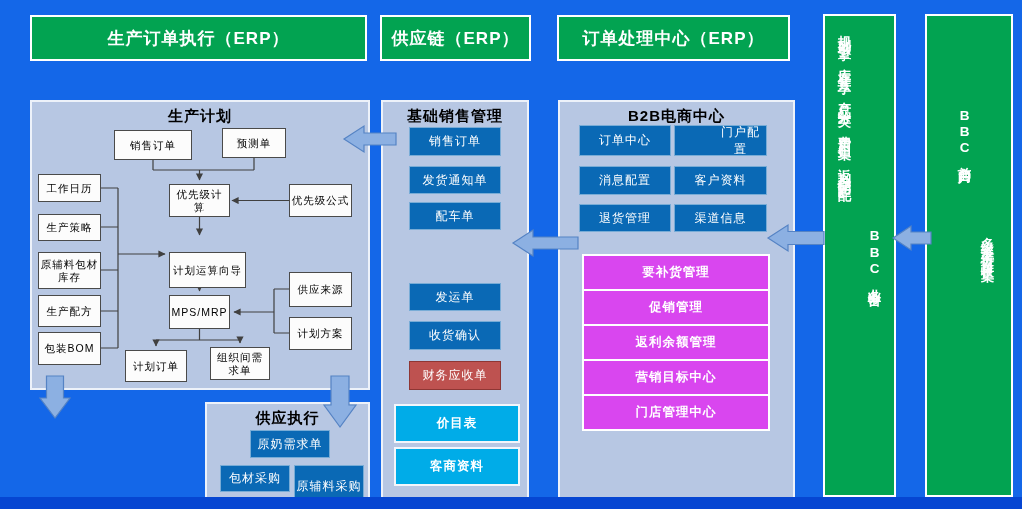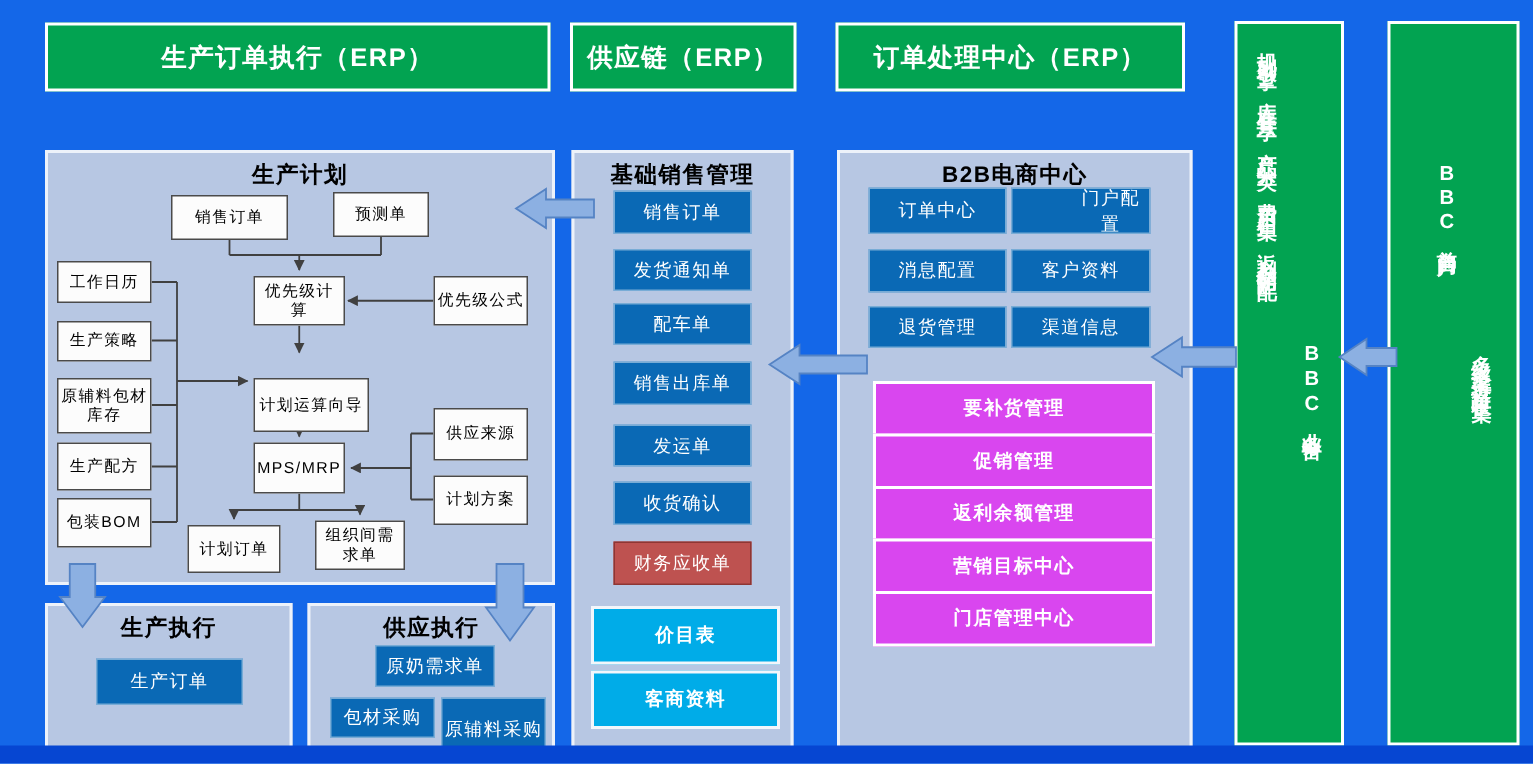--- a/index.html
+++ b/index.html
@@ -85,38 +85,33 @@
     <div class="fc-node" style="left:6px;top:193px;width:63px;height:32px;">生产配方</div>
     <div class="fc-node" style="left:6px;top:230px;width:63px;height:33px;">包装BOM</div>
     <div class="fc-node" style="left:137px;top:150px;width:77px;height:36px;">计划运算向导</div>
     <div class="fc-node" style="left:137px;top:193px;width:61px;height:34px;">MPS/MRP</div>
     <div class="fc-node" style="left:257px;top:170px;width:63px;height:35px;">供应来源</div>
     <div class="fc-node" style="left:257px;top:215px;width:63px;height:33px;">计划方案</div>
     <div class="fc-node" style="left:93px;top:248px;width:62px;height:32px;">计划订单</div>
     <div class="fc-node" style="left:178px;top:245px;width:60px;height:33px;">组织间需求单</div>
   </div>
 
-  <div class="panel" style="left:30px;top:402px;width:165px;height:100px;">
-    <div class="panel-title">生产执行</div>
-    <div class="box-blue" style="left:32px;top:35px;width:98px;height:31px;">生产订单</div>
-  </div>
 
   <div class="panel" style="left:205px;top:402px;width:165px;height:100px;">
     <div class="panel-title">供应执行</div>
     <div class="box-blue" style="left:43px;top:26px;width:80px;height:28px;">原奶需求单</div>
     <div class="box-blue" style="left:13px;top:61px;width:70px;height:27px;">包材采购</div>
     <div class="box-blue" style="left:87px;top:61px;width:70px;height:42px;">原辅料采购</div>
   </div>
 
   <div class="panel" style="left:381px;top:100px;width:148px;height:403px;text-decoration:underline;">
     <div class="panel-title">基础销售管理</div>
     <div class="box-blue" style="left:26px;top:25px;width:92px;height:29px;">销售订单</div>
     <div class="box-blue" style="left:26px;top:64px;width:92px;height:28px;">发货通知单</div>
     <div class="box-blue" style="left:26px;top:100px;width:92px;height:28px;">配车单</div>
-    <div class="box-blue" style="left:26px;top:139px;width:92px;height:29px;">销售出库单</div>
     <div class="box-blue" style="left:26px;top:181px;width:92px;height:28px;">发运单</div>
     <div class="box-blue" style="left:26px;top:219px;width:92px;height:29px;">收货确认</div>
     <div class="box-blue box-red" style="left:26px;top:259px;width:92px;height:29px;">财务应收单</div>
     <div class="box-blue box-cyan" style="left:11px;top:302px;width:126px;height:39px;">价目表</div>
     <div class="box-blue box-cyan" style="left:11px;top:345px;width:126px;height:39px;">客商资料</div>
   </div>
 
   <div class="panel" style="left:558px;top:100px;width:237px;height:403px;">
     <div class="panel-title">B2B电商中心</div>
     <div class="box-blue" style="left:19px;top:23px;width:92px;height:31px;">订单中心</div>

